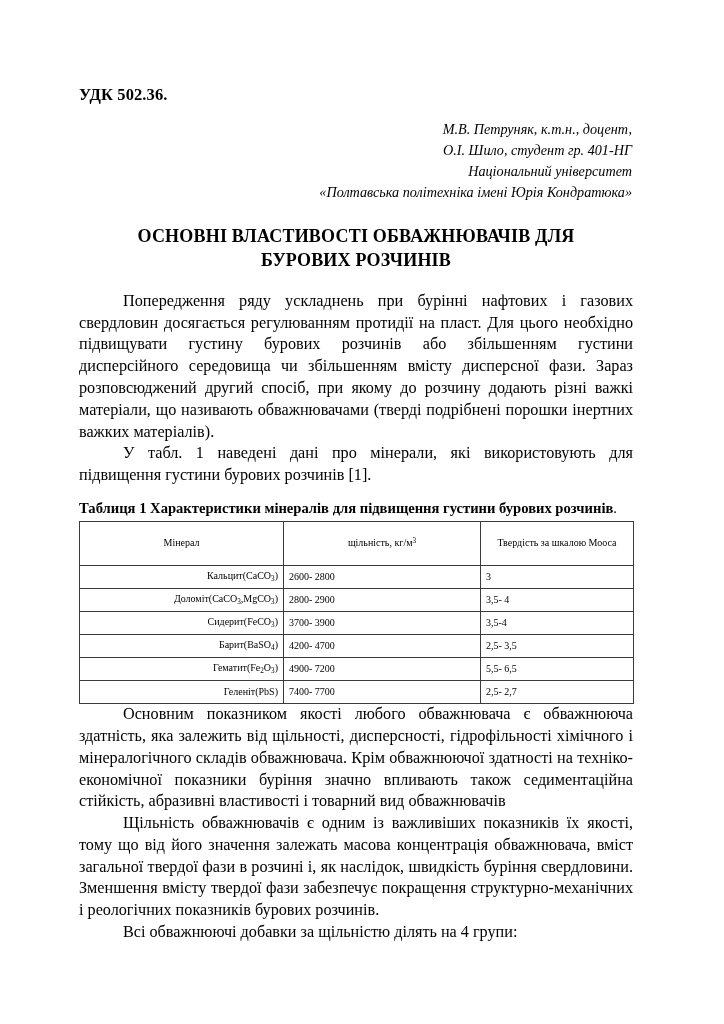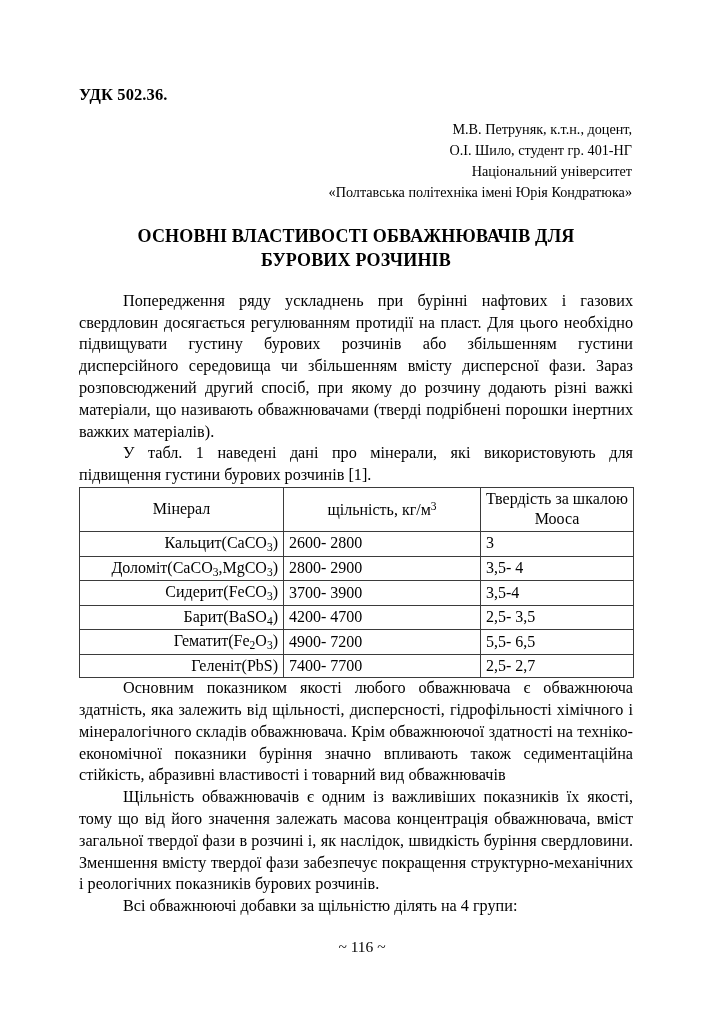--- a/index.html
+++ b/index.html
@@ -36,20 +36,21 @@
     font-size: 16.5px;
     font-weight: bold;
     letter-spacing: 0.1px;
     line-height: 1.15;
     margin: 0 0 14px 0;
   }
 
   
   .authors {
     text-align: right;
+    font-style: italic;
     font-size: 14.2px;
     line-height: 1.48;
     margin: 0 0 22px 0;
     padding-right: 1px;
   }
   .authors div { white-space: nowrap; }
 
   
   .doc-title {
     text-align: center;
@@ -83,21 +84,21 @@
     line-height: 1.25;
     text-align: left;
   }
   .table-caption .dot { font-weight: normal; }
 
   
   table.minerals {
     border-collapse: collapse;
     width: 554px;
     table-layout: fixed;
-    font-size: 16px;
+    font-size: 10px;
     margin: 0 0 0 0;
   }
   table.minerals td, table.minerals th {
     border: 1px solid #3b3b3b;
     padding: 1px 5px 2px 5px;
     font-weight: normal;
     vertical-align: middle;
     line-height: 1.22;
   }
   table.minerals th {
@@ -141,20 +142,23 @@
     </div>
 
     <h1 class="doc-title">
       <span class="tl">ОСНОВНІ ВЛАСТИВОСТІ ОБВАЖНЮВАЧІВ ДЛЯ</span>
       <span class="tl">БУРОВИХ РОЗЧИНІВ</span>
     </h1>
 
     <p class="body">Попередження ряду ускладнень при бурінні нафтових і газових свердловин досягається регулюванням протидії на пласт. Для цього необхідно підвищувати густину бурових розчинів або збільшенням густини дисперсійного середовища чи збільшенням вмісту дисперсної фази. Зараз розповсюджений другий спосіб, при якому до розчину додають різні важкі матеріали, що називають обважнювачами (тверді подрібнені порошки інертних важких матеріалів).</p>
     <p class="body gap-after-para">У табл. 1 наведені дані про мінерали, які використовують для підвищення густини бурових розчинів [1].</p>
 
+    <div class="table-caption">
+      <span>Таблиця 1 Характеристики мінералів для підвищення густини бурових розчинів</span><span class="dot">.</span>
+    </div>
 
     <table class="minerals">
       <colgroup>
         <col class="c1">
           <col class="c2">
           <col class="c3">
       </colgroup>
       <thead>
         <tr>
           <th>Мінерал</th>
@@ -195,14 +199,13 @@
           </tr>
         </tbody>
     </table>
 
     <p class="body after-table">Основним показником якості любого обважнювача є обважнююча здатність, яка залежить від щільності, дисперсності, гідрофільності хімічного і мінералогічного складів обважнювача. Крім обважнюючої здатності на техніко-економічної показники буріння значно впливають також седиментаційна стійкість, абразивні властивості і товарний вид обважнювачів</p>
     <p class="body">Щільність обважнювачів є одним із важливіших показників їх якості, тому що від його значення залежать масова концентрація обважнювача, вміст загальної твердої фази в розчині і, як наслідок, швидкість буріння свердловини. Зменшення вмісту твердої фази  забезпечує покращення структурно-механічних і реологічних показників бурових розчинів.</p>
     <p class="body">Всі обважнюючі добавки за щільністю ділять на 4 групи:</p>
 
   </div>
 
-  <div class="footer">~ 116 ~</div>
 </div>
 
 </body></html>

